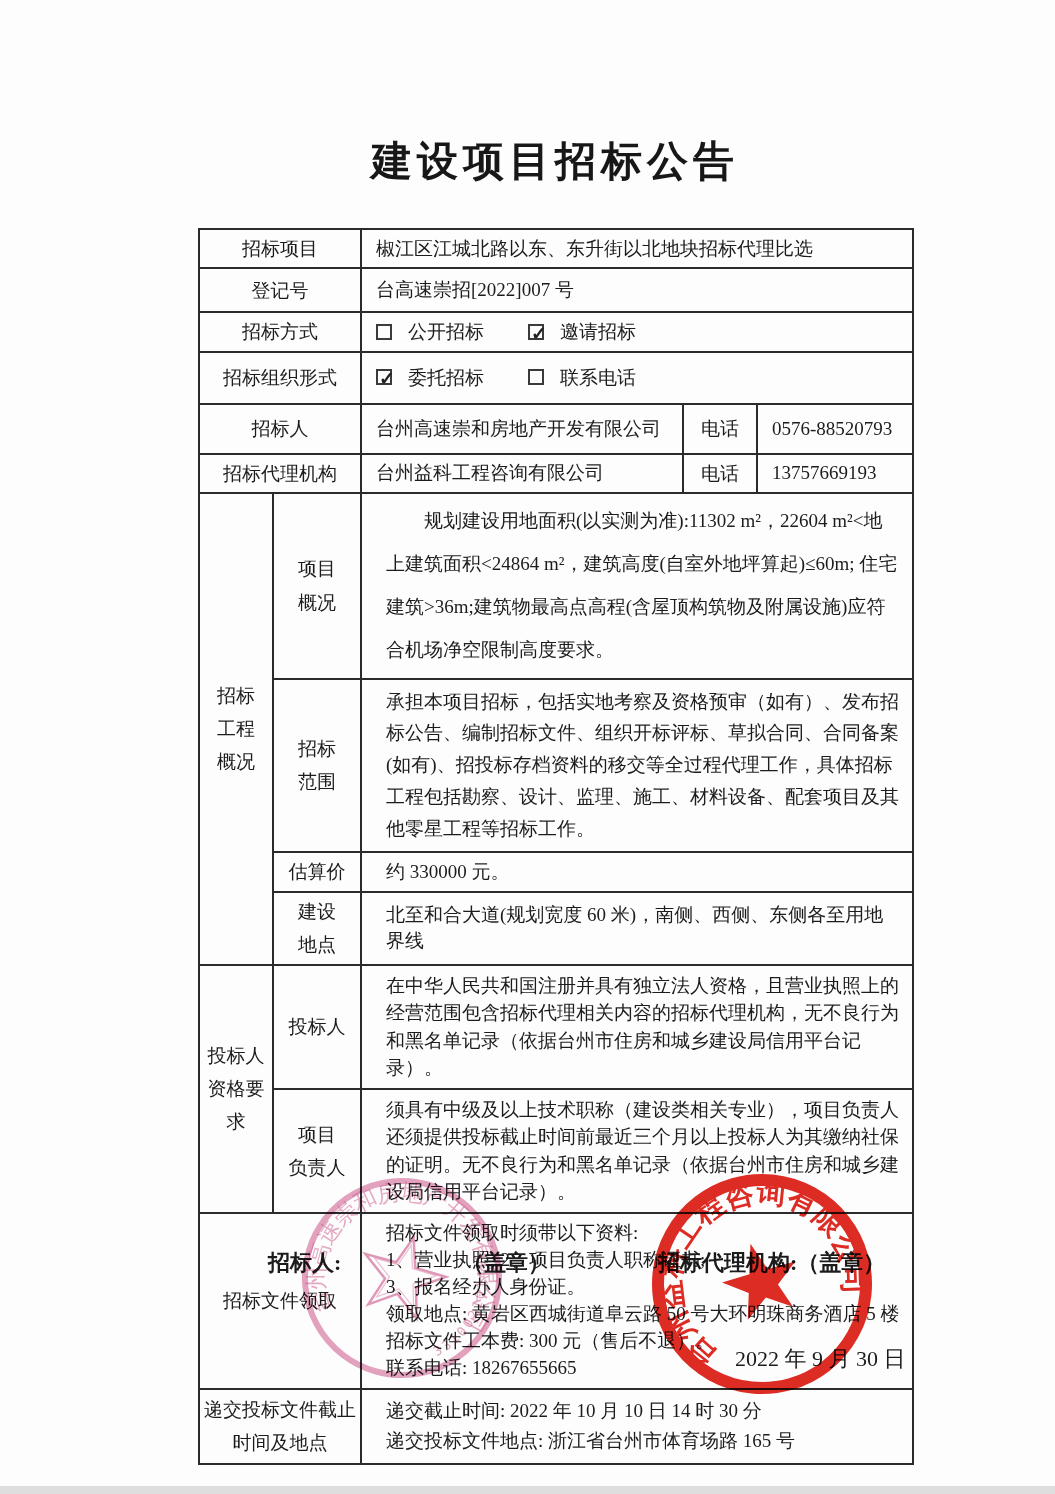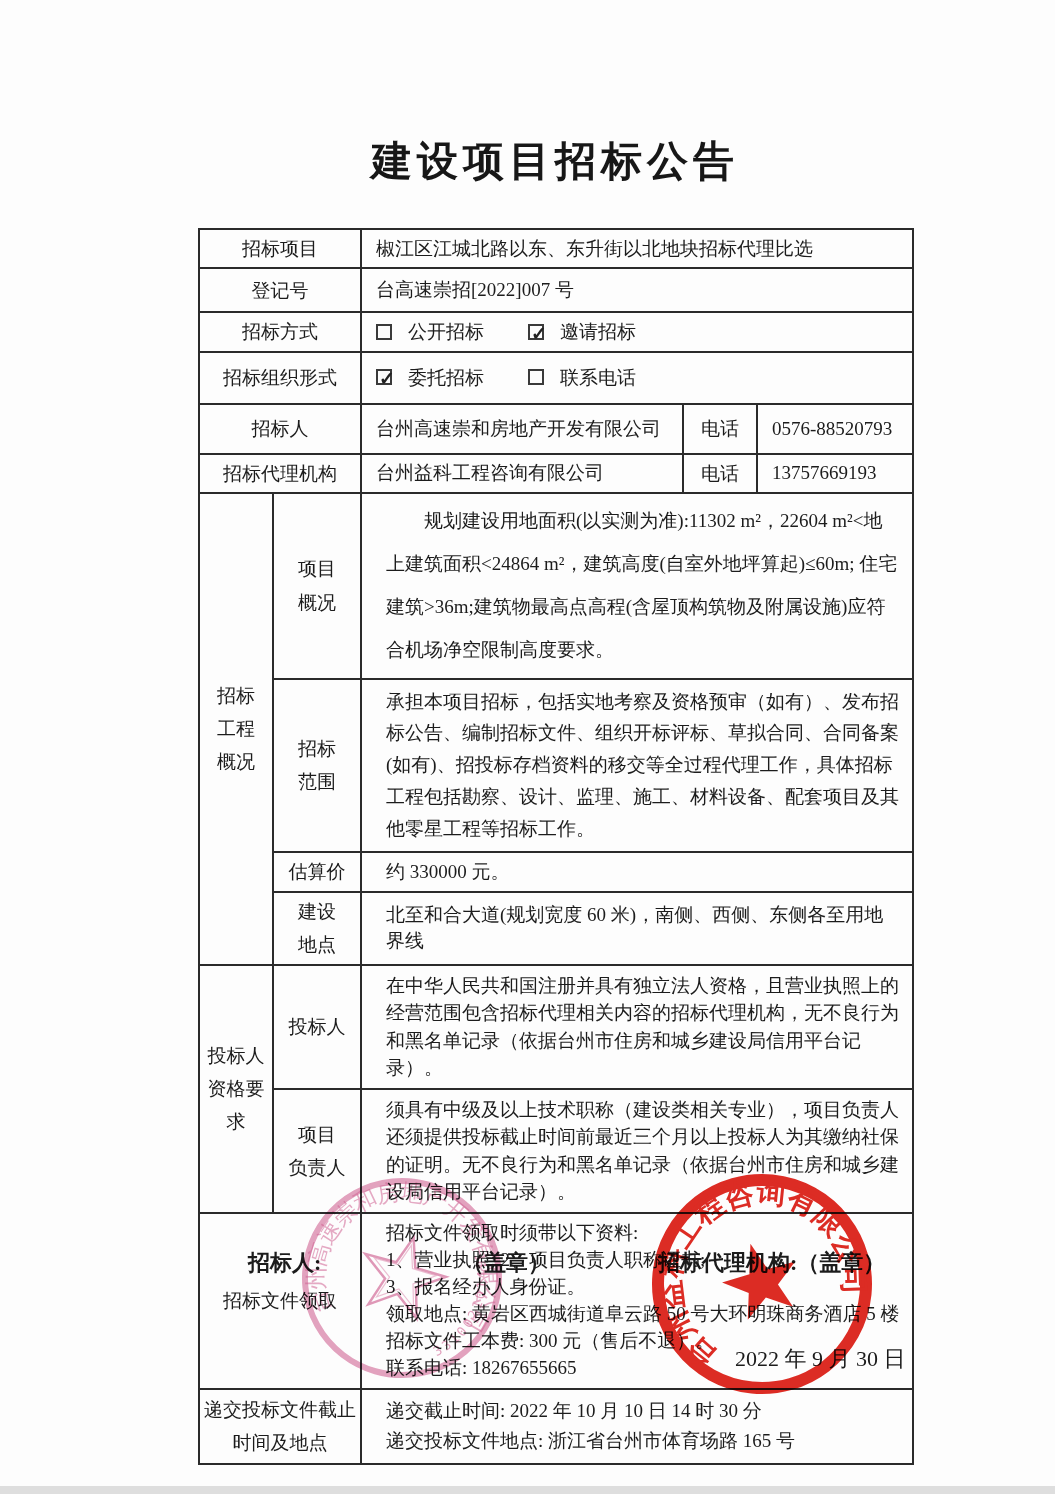--- a/index.html
+++ b/index.html
@@ -166,21 +166,21 @@
       </tr>
       <tr style="height:74px">
         <td class="lbl" colspan="2">递交投标文件截止
 时间及地点</td>
         <td class="txt txt-deadline" colspan="3">递交截止时间: 2022 年 10 月 10 日 14 时 30 分
 递交投标文件地点: 浙江省台州市体育场路 165 号</td>
       </tr>
     </tbody>
   </table>
 
-  <div class="sig-line" style="left:248px; top:1248px;">招标人:</div>
+  <div class="sig-line" style="left:268px; top:1248px;">招标人:</div>
   <div class="sig-line" style="left:462px; top:1248px;">（盖章）</div>
   <div class="sig-line" style="left:658px; top:1248px;">招标代理机构:（盖章）</div>
   <div class="date-line" style="left:735px; top:1344px;">2022 年 9 月 30 日</div>
 
   <div class="stamp stamp-left">
     <svg viewBox="0 0 220 220" width="220" height="220">
       <circle cx="110" cy="110" r="97" fill="none" stroke="rgba(197,56,118,0.60)" stroke-width="6"></circle>
       <polygon fill="none" stroke="rgba(197,56,118,0.65)" stroke-width="2.5" points="110,68 119.9,96.4 151.9,96.9 126.1,115.3 135.1,144.6 110,126.5 84.9,144.6 93.9,115.3 68.1,96.9 100.1,96.4"></polygon>
       <polygon fill="none" stroke="rgba(197,56,118,0.4)" stroke-width="1.2" points="110,76 117.5,98.1 141.9,98.5 122.2,112.6 129.2,135.2 110,121.3 90.8,135.2 97.8,112.6 78.1,98.5 102.5,98.1"></polygon>
       <defs>

